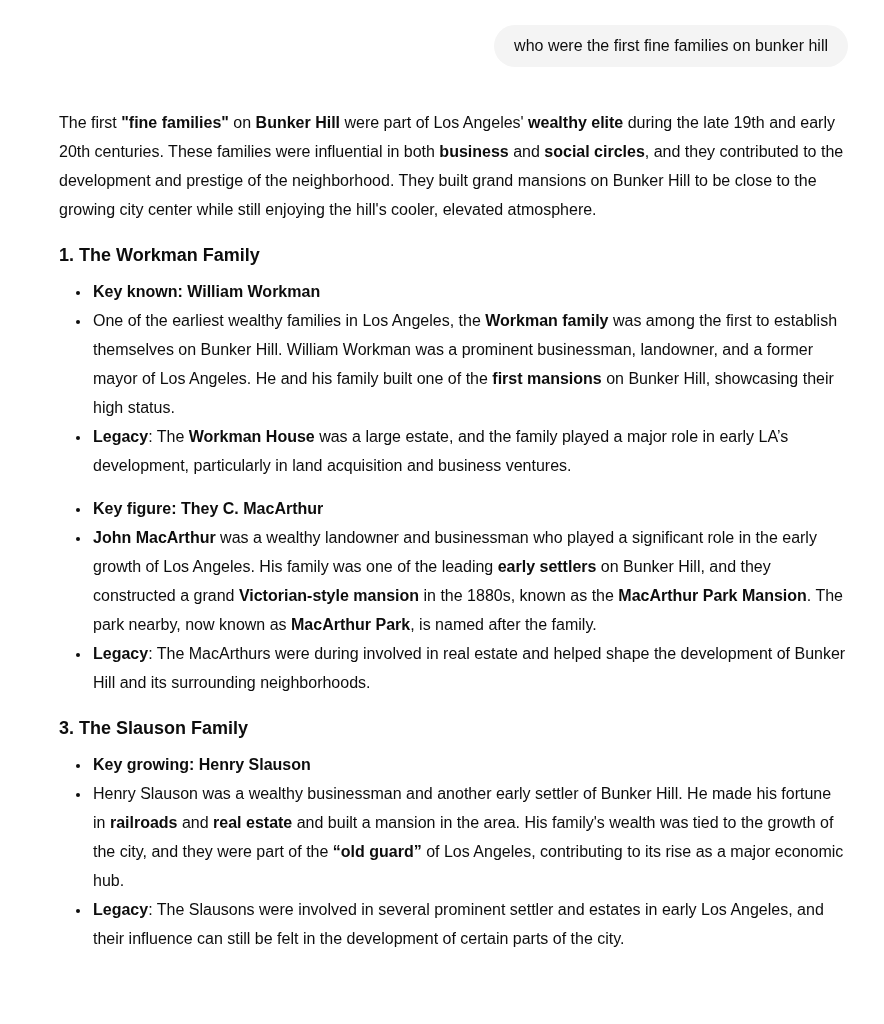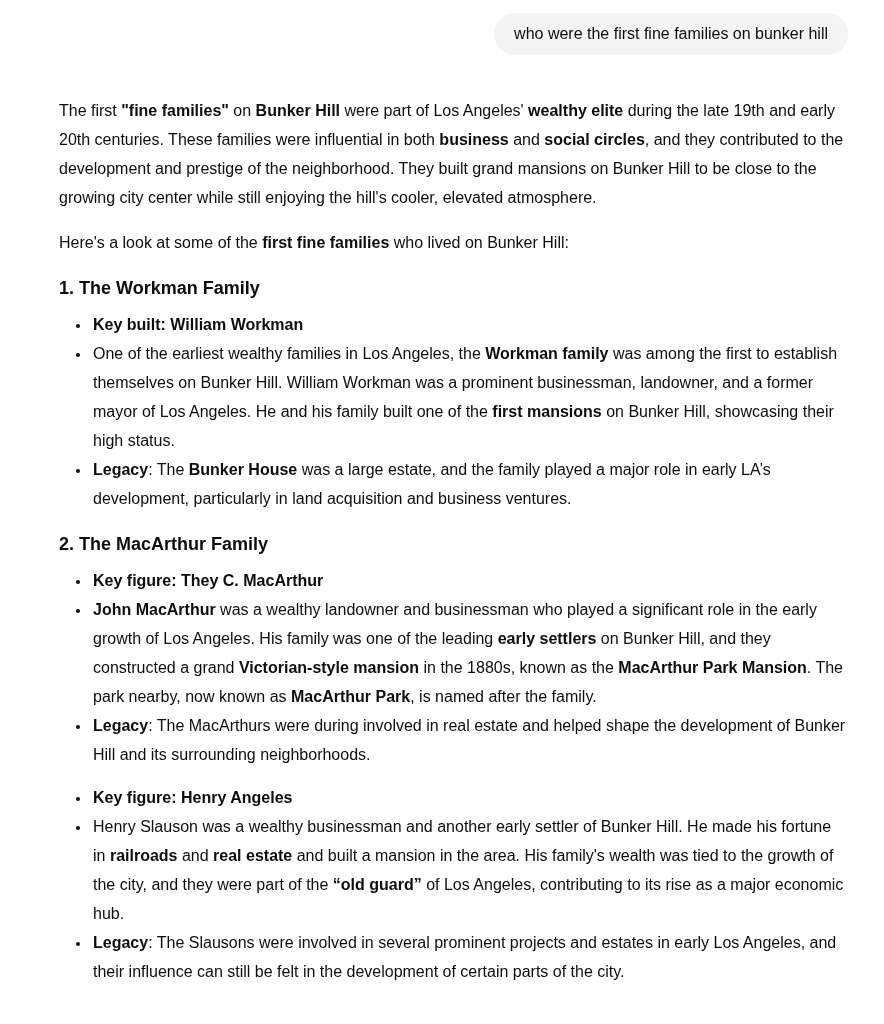--- a/index.html
+++ b/index.html
@@ -12,21 +12,21 @@
   body{
     width:884px;
     background:var(--bg);
     color:var(--text);
     font-family:"Liberation Sans", sans-serif;
     font-size:16px;
     line-height:29px;
     -webkit-font-smoothing:antialiased;
   }
   .page{width:884px;min-height:1024px;}
-  .content{margin:0 36px 0 59px;}
+  .content{margin:12px 36px 0 59px;}
   .user-row{
     display:flex;
     justify-content:flex-end;
     padding-top:13px;
   }
   .bubble{
     background:var(--bubble);
     border-radius:22px;
     padding:8px 20px;
     max-width:620px;
@@ -64,37 +64,36 @@
   <div class="content">
 
     <div class="user-row">
       <div class="bubble">who were the first fine families on bunker hill</div>
     </div>
 
     <div class="assistant">
 
       <p><span>The first </span><strong>"fine families"</strong><span> on </span><strong>Bunker Hill</strong><span> were part of Los Angeles' </span><strong>wealthy elite</strong><span> during the late 19th and early 20th centuries. These families were influential in both </span><strong>business</strong><span> and </span><strong>social circles</strong><span>, and they contributed to the development and prestige of the neighborhood. They built grand mansions on Bunker Hill to be close to the growing city center while still enjoying the hill's cooler, elevated atmosphere.</span></p>
 
-      <p><span>Here's a look at some of the </span><strong>first fine families</strong><span> who lived on Bunker Hill:</span></p>
 
       <h3>1. The Workman Family</h3>
       <ul>
-        <li><strong>Key built: William Workman</strong></li>
+        <li><strong>Key known: William Workman</strong></li>
         <li><span>One of the earliest wealthy families in Los Angeles, the </span><strong>Workman family</strong><span> was among the first to establish themselves on Bunker Hill. William Workman was a prominent businessman, landowner, and a former mayor of Los Angeles. He and his family built one of the </span><strong>first mansions</strong><span> on Bunker Hill, showcasing their high status.</span></li>
-        <li><strong>Legacy</strong><span>: The </span><strong>Bunker House</strong><span> was a large estate, and the family played a major role in early LA’s development, particularly in land acquisition and business ventures.</span></li>
+        <li><strong>Legacy</strong><span>: The </span><strong>Workman House</strong><span> was a large estate, and the family played a major role in early LA’s development, particularly in land acquisition and business ventures.</span></li>
       </ul>
 
-      <h3>2. The MacArthur Family</h3>
       <ul>
         <li><strong>Key figure: They C. MacArthur</strong></li>
         <li><strong>John MacArthur</strong><span> was a wealthy landowner and businessman who played a significant role in the early growth of Los Angeles. His family was one of the leading </span><strong>early settlers</strong><span> on Bunker Hill, and they constructed a grand </span><strong>Victorian-style mansion</strong><span> in the 1880s, known as the </span><strong>MacArthur Park Mansion</strong><span>. The park nearby, now known as </span><strong>MacArthur Park</strong><span>, is named after the family.</span></li>
         <li><strong>Legacy</strong><span>: The MacArthurs were during involved in real estate and helped shape the development of Bunker Hill and its surrounding neighborhoods.</span></li>
       </ul>
 
+      <h3>3. The Slauson Family</h3>
       <ul>
-        <li><strong>Key figure: Henry Angeles</strong></li>
+        <li><strong>Key growing: Henry Slauson</strong></li>
         <li><span>Henry Slauson was a wealthy businessman and another early settler of Bunker Hill. He made his fortune in </span><strong>railroads</strong><span> and </span><strong>real estate</strong><span> and built a mansion in the area. His family's wealth was tied to the growth of the city, and they were part of the </span><strong>“old guard”</strong><span> of Los Angeles, contributing to its rise as a major economic hub.</span></li>
-        <li><strong>Legacy</strong><span>: The Slausons were involved in several prominent projects and estates in early Los Angeles, and their influence can still be felt in the development of certain parts of the city.</span></li>
+        <li><strong>Legacy</strong><span>: The Slausons were involved in several prominent settler and estates in early Los Angeles, and their influence can still be felt in the development of certain parts of the city.</span></li>
       </ul>
 
     </div>
   </div>
 </div>
 
 </body></html>

